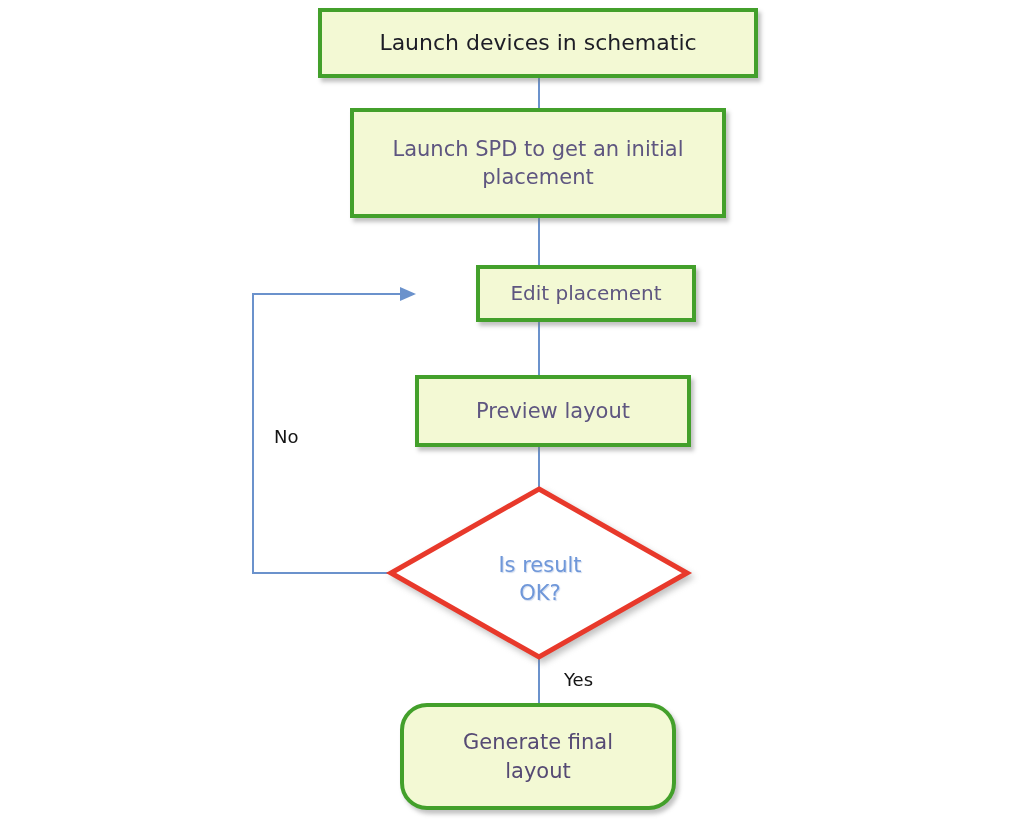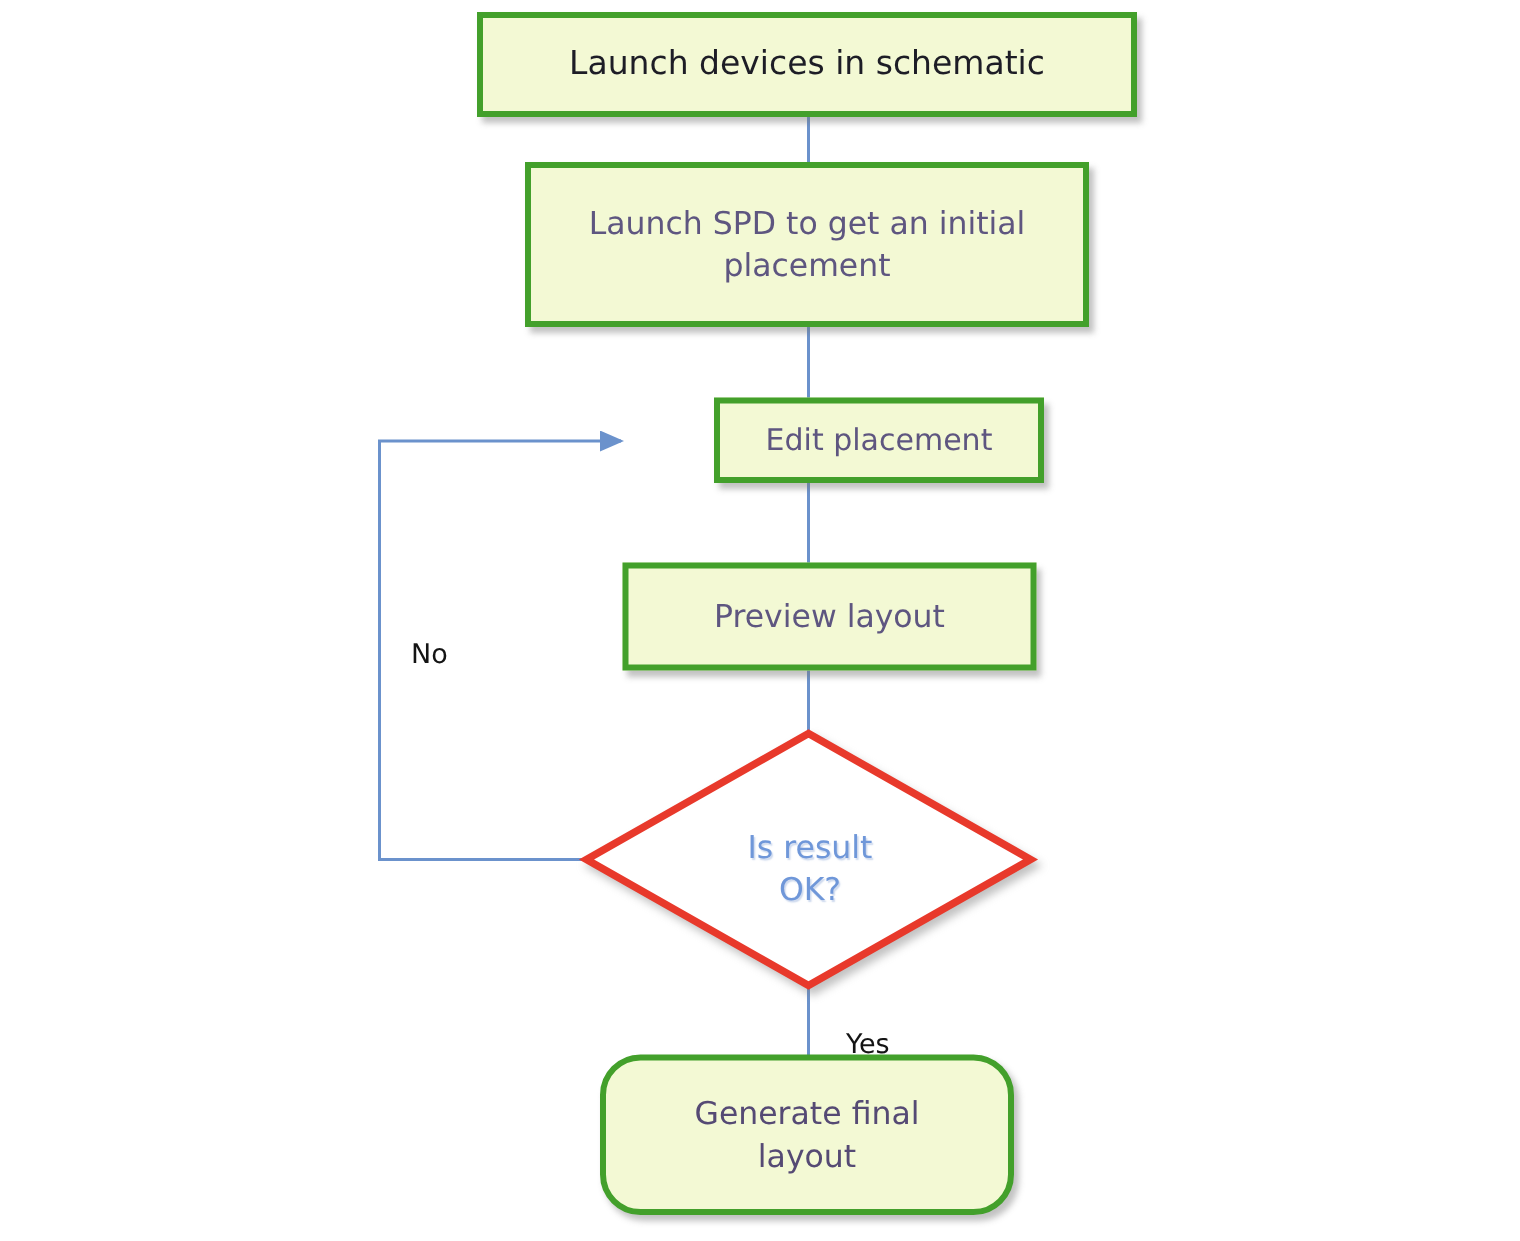--- a/index.html
+++ b/index.html
@@ -73,21 +73,21 @@
     color: #6f97d9;
     line-height: 1.35;
     text-shadow: 1px 1px 1px rgba(170,190,225,0.6);
   }
   .edge-label {
     position: absolute;
     color: #141414;
     font-size: 18px;
   }
   .edge-label-no  { left: 274px; top: 426px; }
-  .edge-label-yes { left: 564px; top: 669px; margin-top: 17px; }
+  .edge-label-yes { left: 564px; top: 669px; }
 </style>
 </head>
 <body>
 
 <div class="canvas">
 
   <svg class="wires" width="1013" height="827" viewBox="0 0 1013 827" xmlns="http://www.w3.org/2000/svg">
     <defs>
       <marker id="arrow" markerWidth="10" markerHeight="8" refX="7" refY="3.5" orient="auto" markerUnits="strokeWidth">
         <path d="M0,0 L8,3.5 L0,7 Z" fill="#6b92cc"></path>

